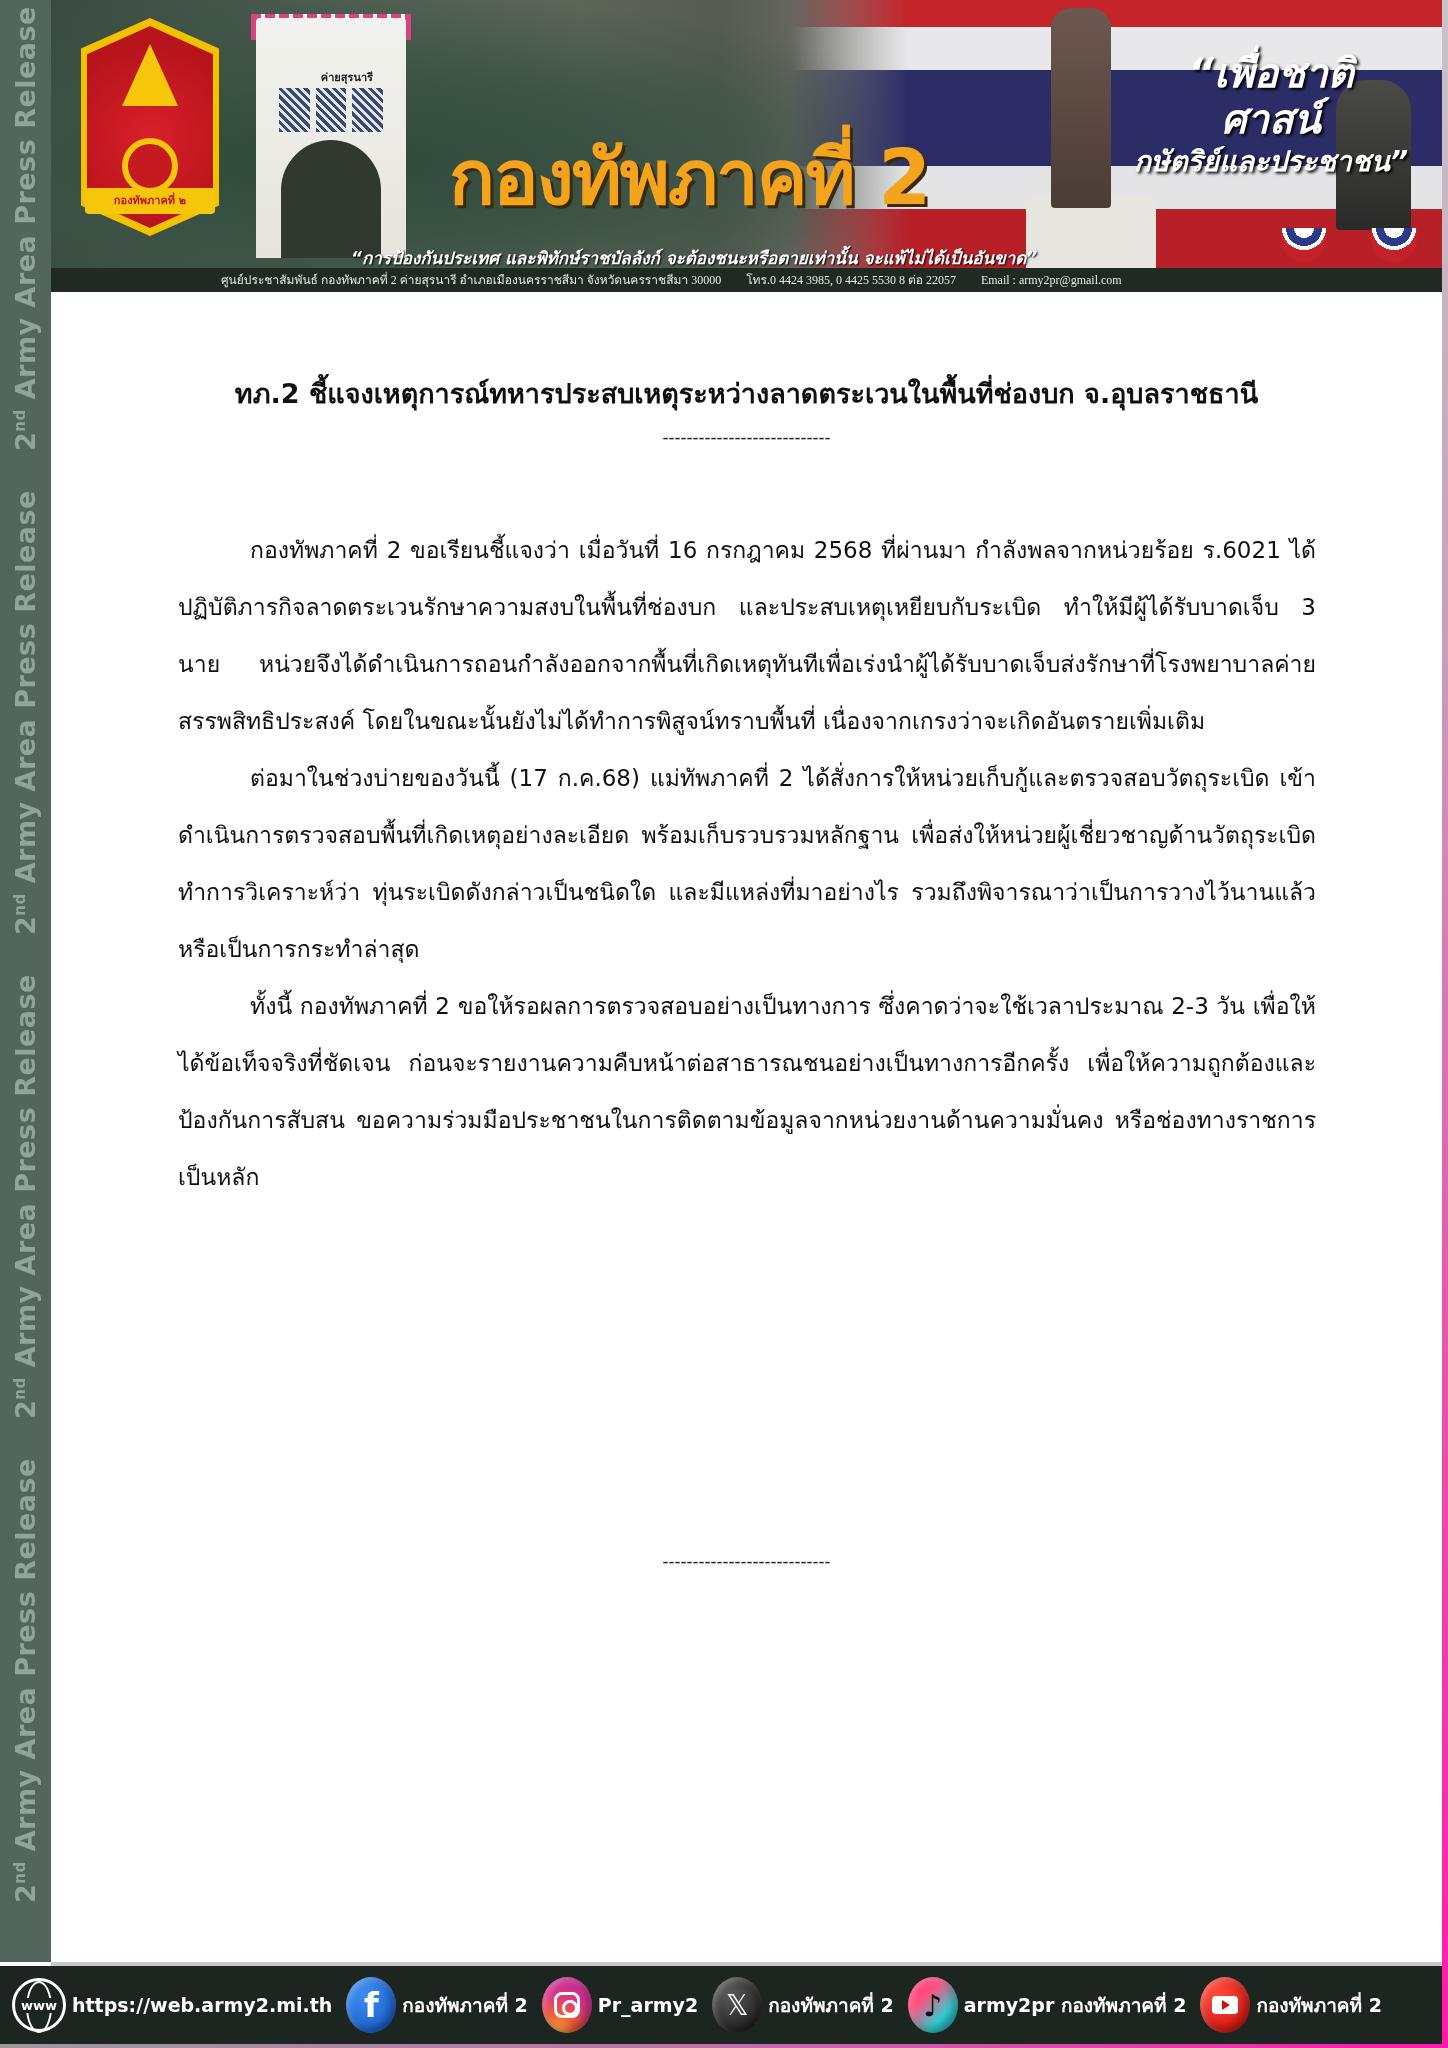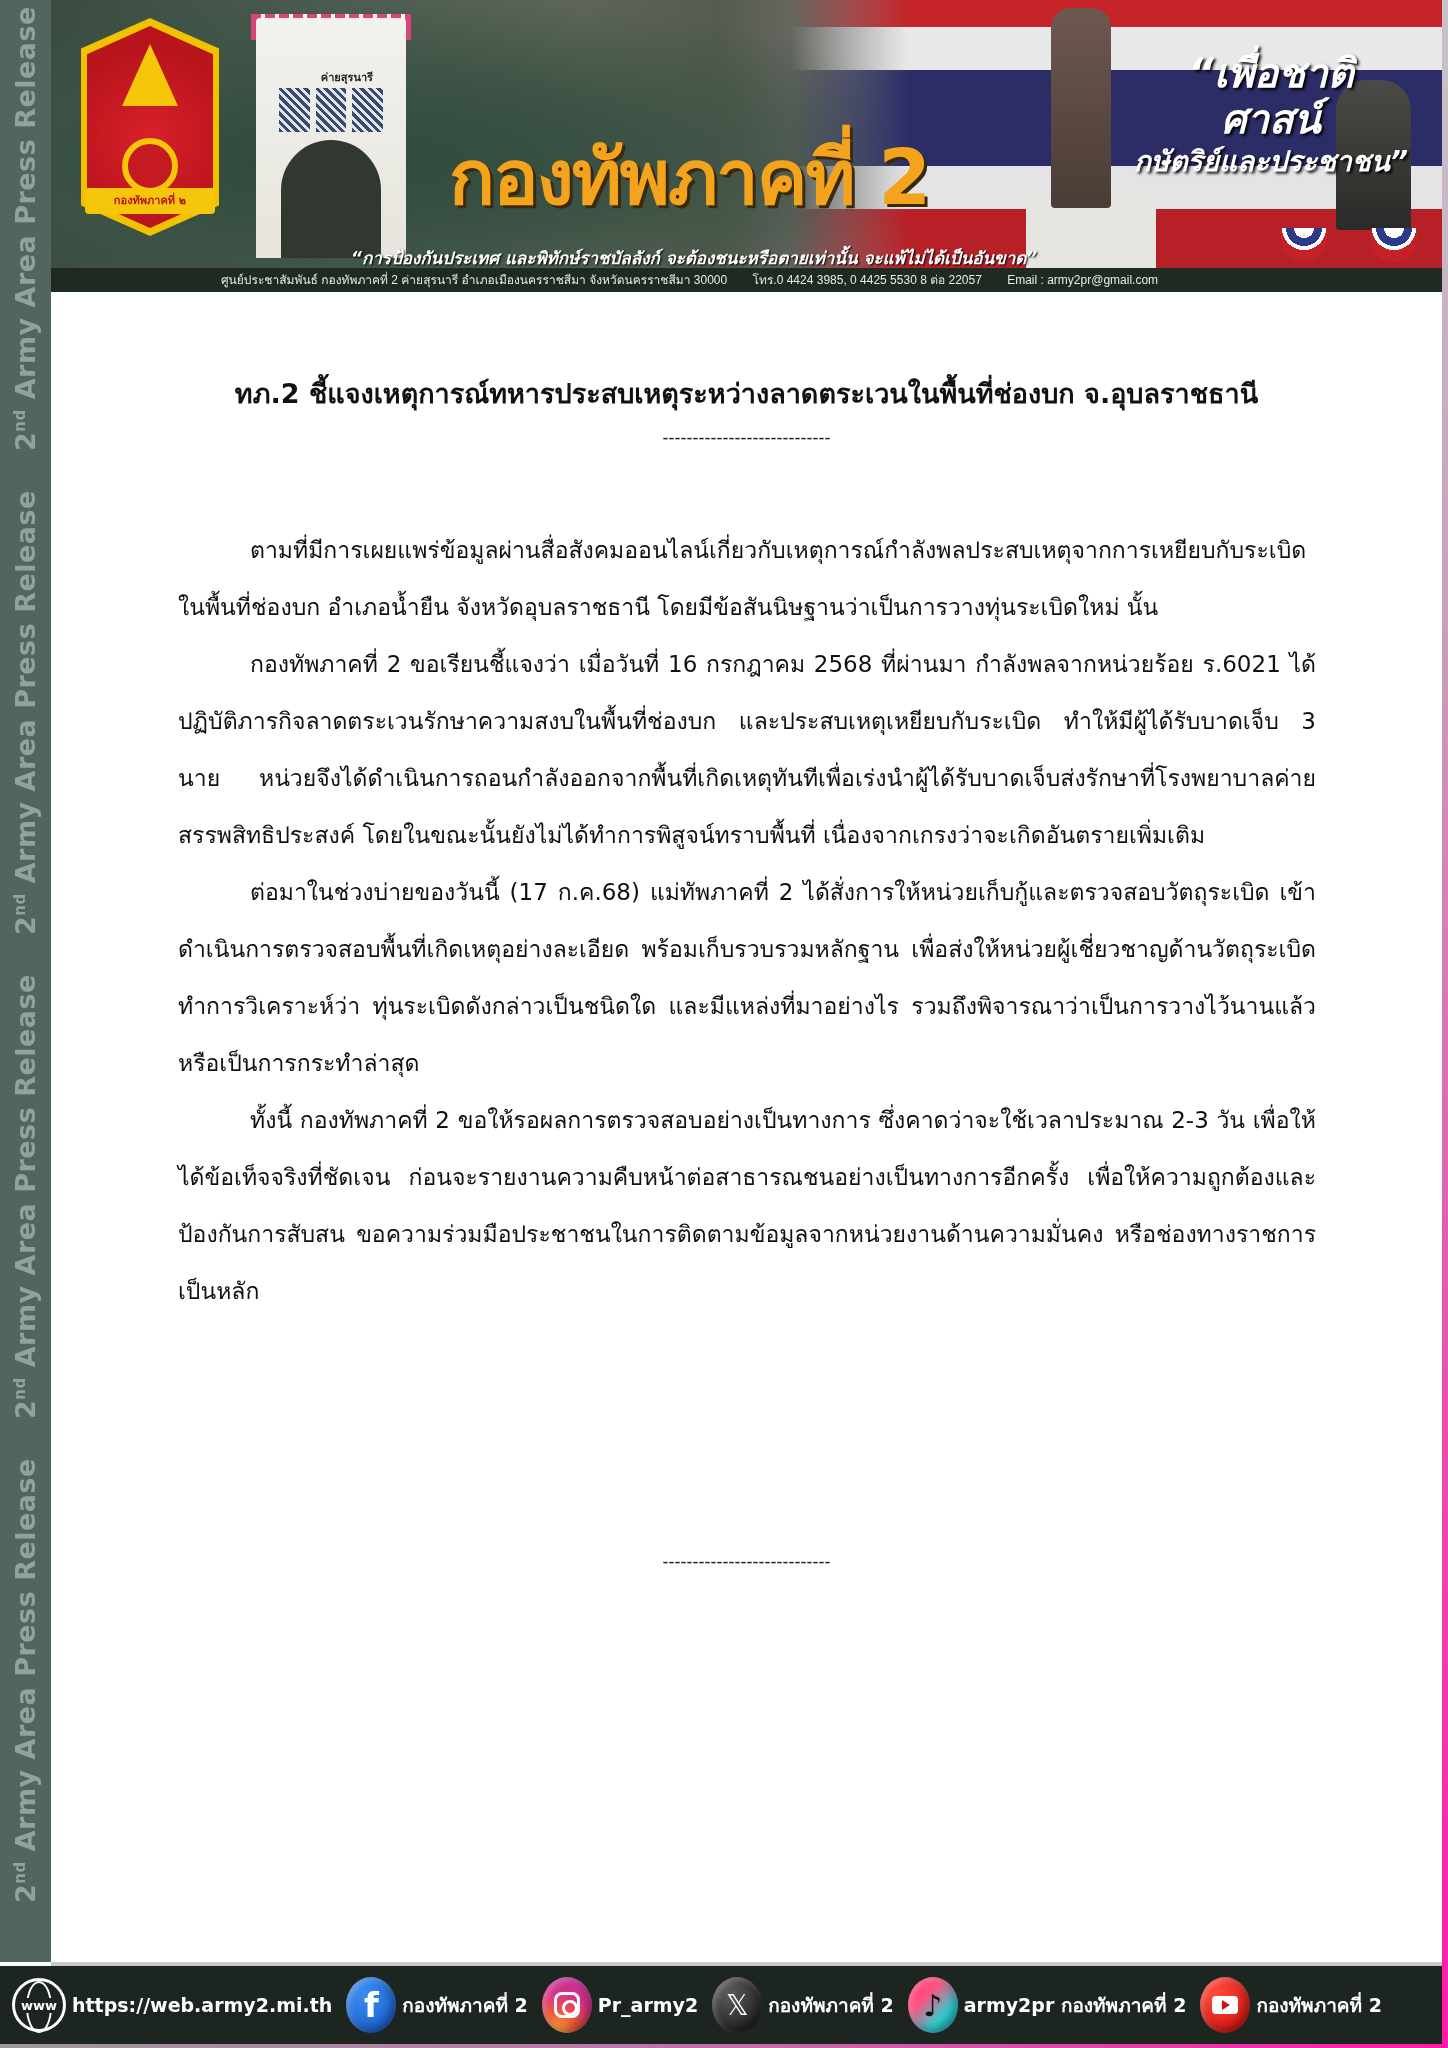--- a/index.html
+++ b/index.html
@@ -135,21 +135,21 @@
   .motto-l3 { font-size: 28px; line-height: 40px; white-space: nowrap; }
   .quote {
     position: absolute; left: 300px; top: 244px; white-space: nowrap;
     font-family: "DejaVu Sans", sans-serif; font-weight: bold; font-style: italic;
     font-size: 17px; color: #ffffff; text-shadow: 1px 1px 2px #000;
   }
 
   .contact-bar {
     position: absolute; left: 51px; top: 268px; width: 1391px; height: 32px;
     background: #1f2a22;
-    font-family: Liberation Sans, sans-serif; font-size: 12px; color: #e6ece8;
+    font-family: Liberation Serif, serif; font-size: 12px; color: #e6ece8;
     line-height: 24px; padding-left: 170px; white-space: nowrap;
   }
   .contact-bar span + span { margin-left: 22px; }
 
   
   .doc {
     position: absolute; left: 51px; top: 292px; width: 1391px; height: 1232px;
     background: #ffffff;
   }
   .doc-title {
@@ -262,21 +262,20 @@
   <span>ศูนย์ประชาสัมพันธ์ กองทัพภาคที่ 2 ค่ายสุรนารี อำเภอเมืองนครราชสีมา จังหวัดนครราชสีมา 30000</span>
   <span>โทร.0 4424 3985, 0 4425 5530 8 ต่อ 22057</span>
   <span>Email : army2pr@gmail.com</span>
 </div>
 
 <div class="doc">
   <div class="doc-title">ทภ.2 ชี้แจงเหตุการณ์ทหารประสบเหตุระหว่างลาดตระเวนในพื้นที่ช่องบก จ.อุบลราชธานี</div>
   <div class="divider divider-top">----------------------------</div>
 
   <div class="paragraphs">
-    <p class="para">ตามที่มีการเผยแพร่ข้อมูลผ่านสื่อสังคมออนไลน์เกี่ยวกับเหตุการณ์กำลังพลประสบเหตุจากการเหยียบกับระเบิดในพื้นที่ช่องบก อำเภอน้ำยืน จังหวัดอุบลราชธานี โดยมีข้อสันนิษฐานว่าเป็นการวางทุ่นระเบิดใหม่ นั้น</p>
     <p class="para">กองทัพภาคที่ 2 ขอเรียนชี้แจงว่า เมื่อวันที่ 16 กรกฎาคม 2568 ที่ผ่านมา กำลังพลจากหน่วยร้อย ร.6021 ได้ปฏิบัติภารกิจลาดตระเวนรักษาความสงบในพื้นที่ช่องบก และประสบเหตุเหยียบกับระเบิด ทำให้มีผู้ได้รับบาดเจ็บ 3 นาย หน่วยจึงได้ดำเนินการถอนกำลังออกจากพื้นที่เกิดเหตุทันทีเพื่อเร่งนำผู้ได้รับบาดเจ็บส่งรักษาที่โรงพยาบาลค่ายสรรพสิทธิประสงค์ โดยในขณะนั้นยังไม่ได้ทำการพิสูจน์ทราบพื้นที่ เนื่องจากเกรงว่าจะเกิดอันตรายเพิ่มเติม</p>
     <p class="para">ต่อมาในช่วงบ่ายของวันนี้ (17 ก.ค.68) แม่ทัพภาคที่ 2 ได้สั่งการให้หน่วยเก็บกู้และตรวจสอบวัตถุระเบิด เข้าดำเนินการตรวจสอบพื้นที่เกิดเหตุอย่างละเอียด พร้อมเก็บรวบรวมหลักฐาน เพื่อส่งให้หน่วยผู้เชี่ยวชาญด้านวัตถุระเบิดทำการวิเคราะห์ว่า ทุ่นระเบิดดังกล่าวเป็นชนิดใด และมีแหล่งที่มาอย่างไร รวมถึงพิจารณาว่าเป็นการวางไว้นานแล้ว หรือเป็นการกระทำล่าสุด</p>
     <p class="para">ทั้งนี้ กองทัพภาคที่ 2 ขอให้รอผลการตรวจสอบอย่างเป็นทางการ ซึ่งคาดว่าจะใช้เวลาประมาณ 2-3 วัน เพื่อให้ได้ข้อเท็จจริงที่ชัดเจน ก่อนจะรายงานความคืบหน้าต่อสาธารณชนอย่างเป็นทางการอีกครั้ง เพื่อให้ความถูกต้องและป้องกันการสับสน ขอความร่วมมือประชาชนในการติดตามข้อมูลจากหน่วยงานด้านความมั่นคง หรือช่องทางราชการเป็นหลัก</p>
   </div>
 
   <div class="divider divider-bottom">----------------------------</div>
 </div>
 
 <div class="footer-top-line"></div>
 <div class="footer">

